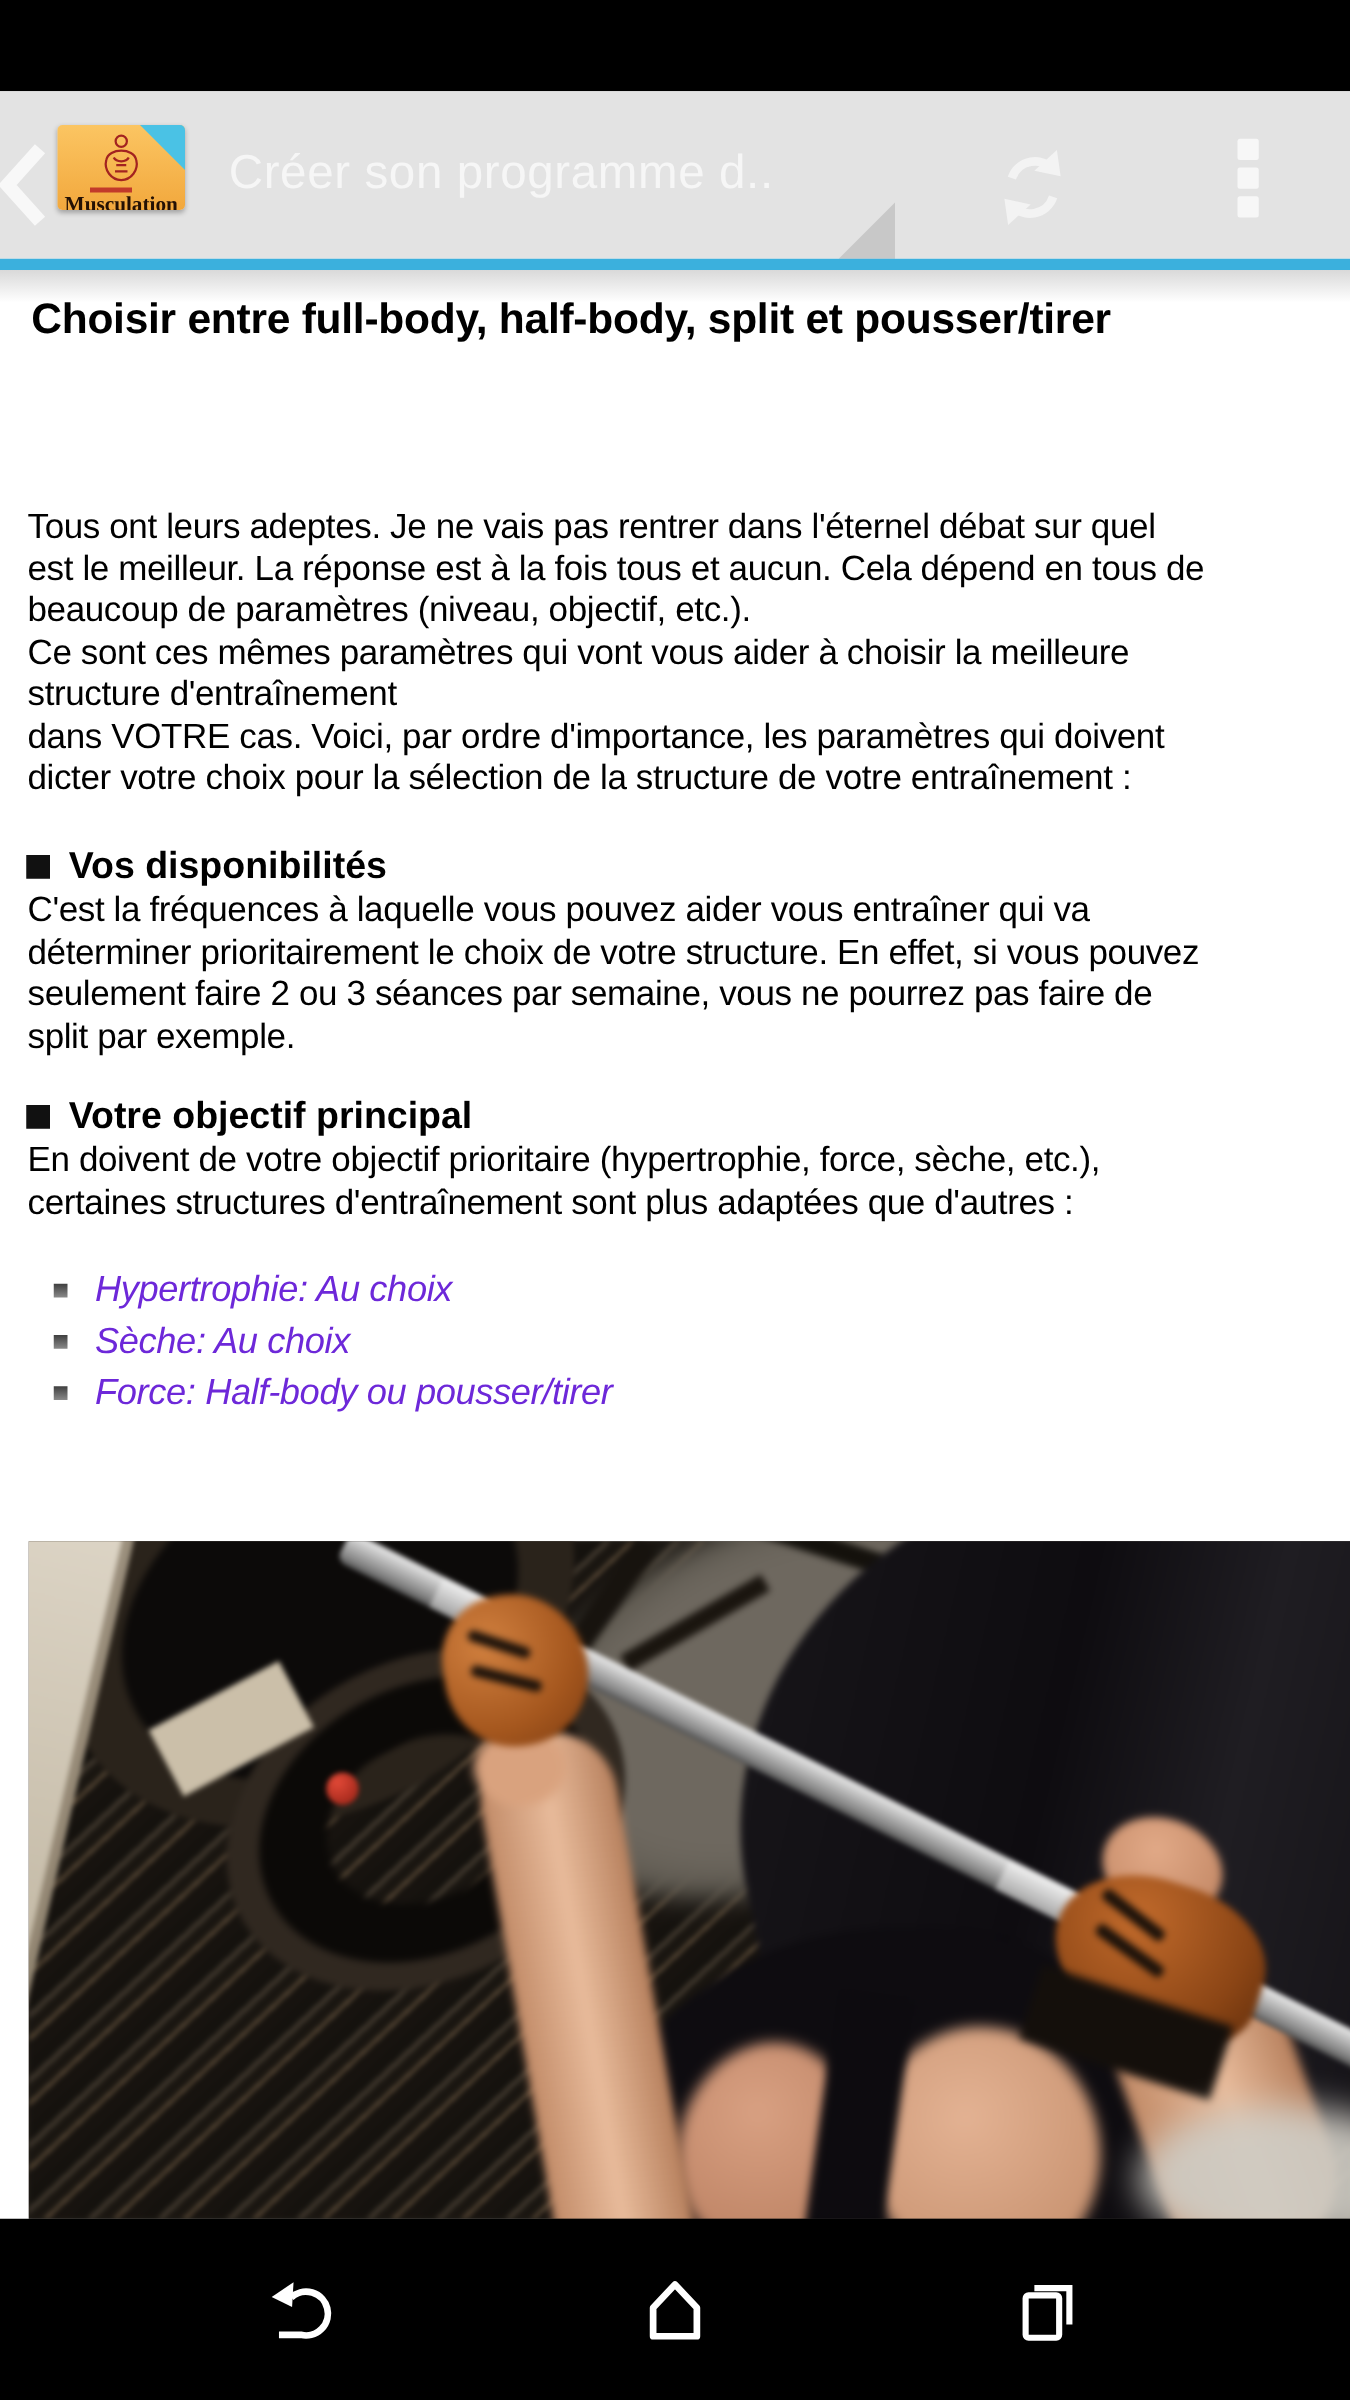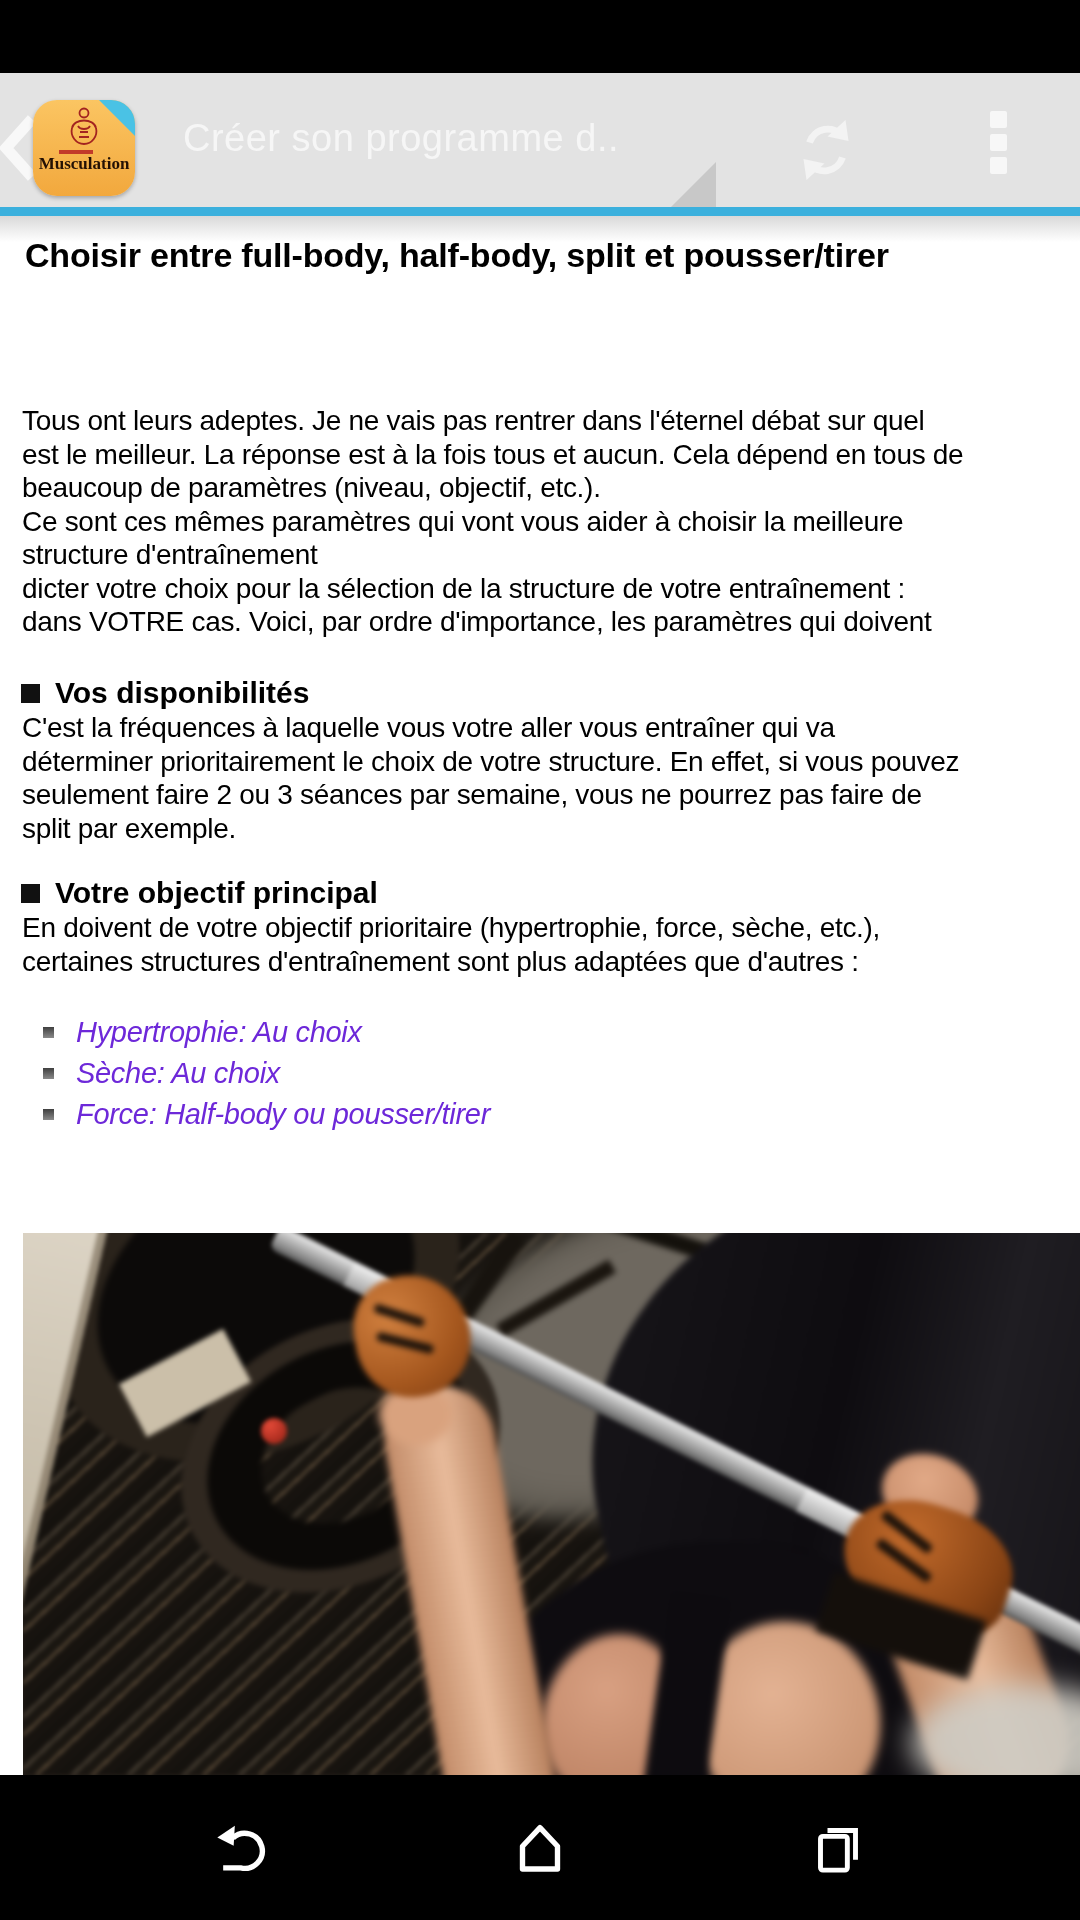--- a/index.html
+++ b/index.html
@@ -5,21 +5,21 @@
   html,body{margin:0;padding:0;background:#000;}
   .screen{position:relative;width:1080px;height:1920px;background:#fff;overflow:hidden;
     font-family:"Liberation Sans",sans-serif;}
 
   
   .status-bar{position:absolute;left:0;top:0;width:1080px;height:73px;background:#000;}
 
   
   .app-bar{position:absolute;left:0;top:73px;width:1080px;height:134px;background:#e3e3e3;}
   .back-chevron{position:absolute;left:-2px;top:40px;opacity:.92;}
-  .app-icon{position:absolute;left:33px;top:27px;width:102px;height:96px;border-radius:24px;
+  .app-icon{position:absolute;left:46px;top:27px;width:102px;height:68px;border-radius:4px;
     background:linear-gradient(180deg,#fbc562,#f2a83d);box-shadow:0 2px 4px rgba(0,0,0,.28);
     overflow:hidden;}
   .icon-fold{position:absolute;top:0;right:0;width:0;height:0;
     border-top:36px solid #4ac2e5;border-left:36px solid transparent;}
   .icon-figure{position:absolute;left:31px;top:6px;}
   .icon-caption{position:absolute;left:0;top:50px;width:100%;height:4px;
     background:repeating-linear-gradient(90deg,transparent 0 26px,#c23a2a 26px 60px,transparent 60px 78px);}
   .icon-label{position:absolute;left:0;top:54px;width:100%;text-align:center;
     font-family:"Liberation Serif",serif;font-weight:bold;font-size:17px;color:#241104;}
   .title-spinner{position:absolute;left:168px;top:0;width:548px;height:134px;}
@@ -157,30 +157,30 @@
   <div class="content-shadow"></div>
 
   <h1 class="article-heading">Choisir entre full-body, half-body, split et pousser/tirer</h1>
 
   <div class="tblock intro">
     <div class="tline">Tous ont leurs adeptes. Je ne vais pas rentrer dans l'éternel débat sur quel</div>
     <div class="tline">est le meilleur. La réponse est à la fois tous et aucun. Cela dépend en tous de</div>
     <div class="tline">beaucoup de paramètres (niveau, objectif, etc.).</div>
     <div class="tline">Ce sont ces mêmes paramètres qui vont vous aider à choisir la meilleure</div>
     <div class="tline">structure d'entraînement</div>
+    <div class="tline">dans VOTRE cas. Voici, par ordre d'importance, les paramètres qui doivent</div>
     <div class="tline">dicter votre choix pour la sélection de la structure de votre entraînement :</div>
-    <div class="tline">dans VOTRE cas. Voici, par ordre d'importance, les paramètres qui doivent</div>
   </div>
 
   <div class="sec-title sec1-title">
     <span class="sec-bullet"></span>
     <span>Vos disponibilités</span>
   </div>
   <div class="tblock sec1-body">
-    <div class="tline">C'est la fréquences à laquelle vous votre aller vous entraîner qui va</div>
+    <div class="tline">C'est la fréquences à laquelle vous pouvez aider vous entraîner qui va</div>
     <div class="tline">déterminer prioritairement le choix de votre structure. En effet, si vous pouvez</div>
     <div class="tline">seulement faire 2 ou 3 séances par semaine, vous ne pourrez pas faire de</div>
     <div class="tline">split par exemple.</div>
   </div>
 
   <div class="sec-title sec2-title">
     <span class="sec-bullet"></span>
     <span>Votre objectif principal</span>
   </div>
   <div class="tblock sec2-body">

